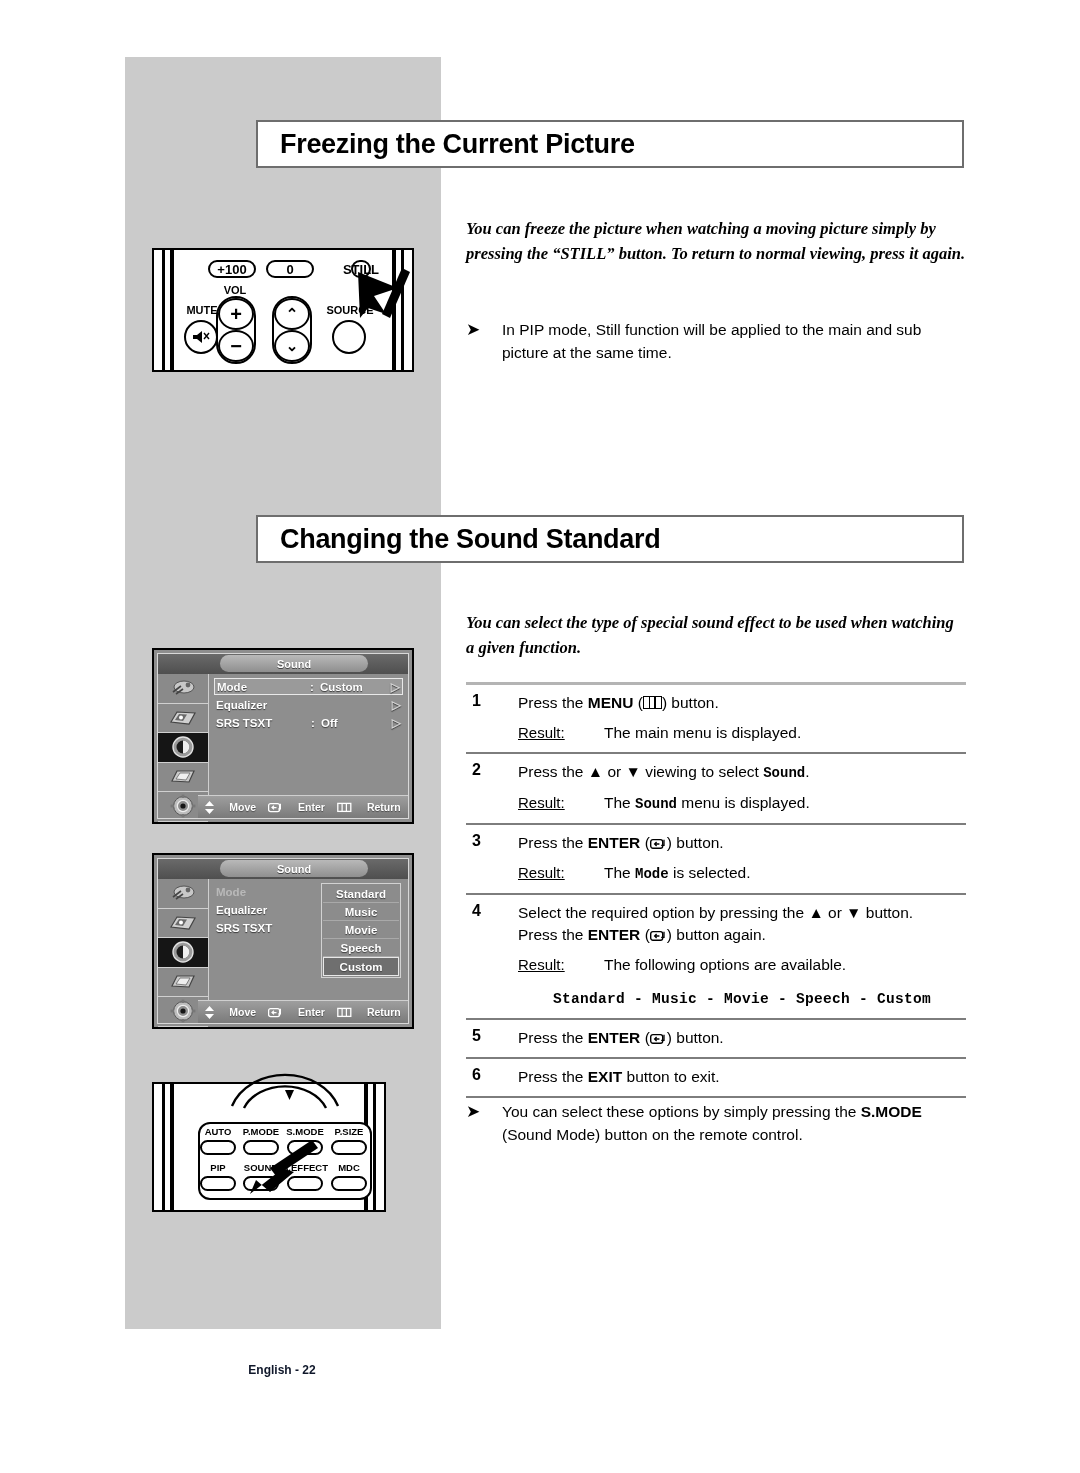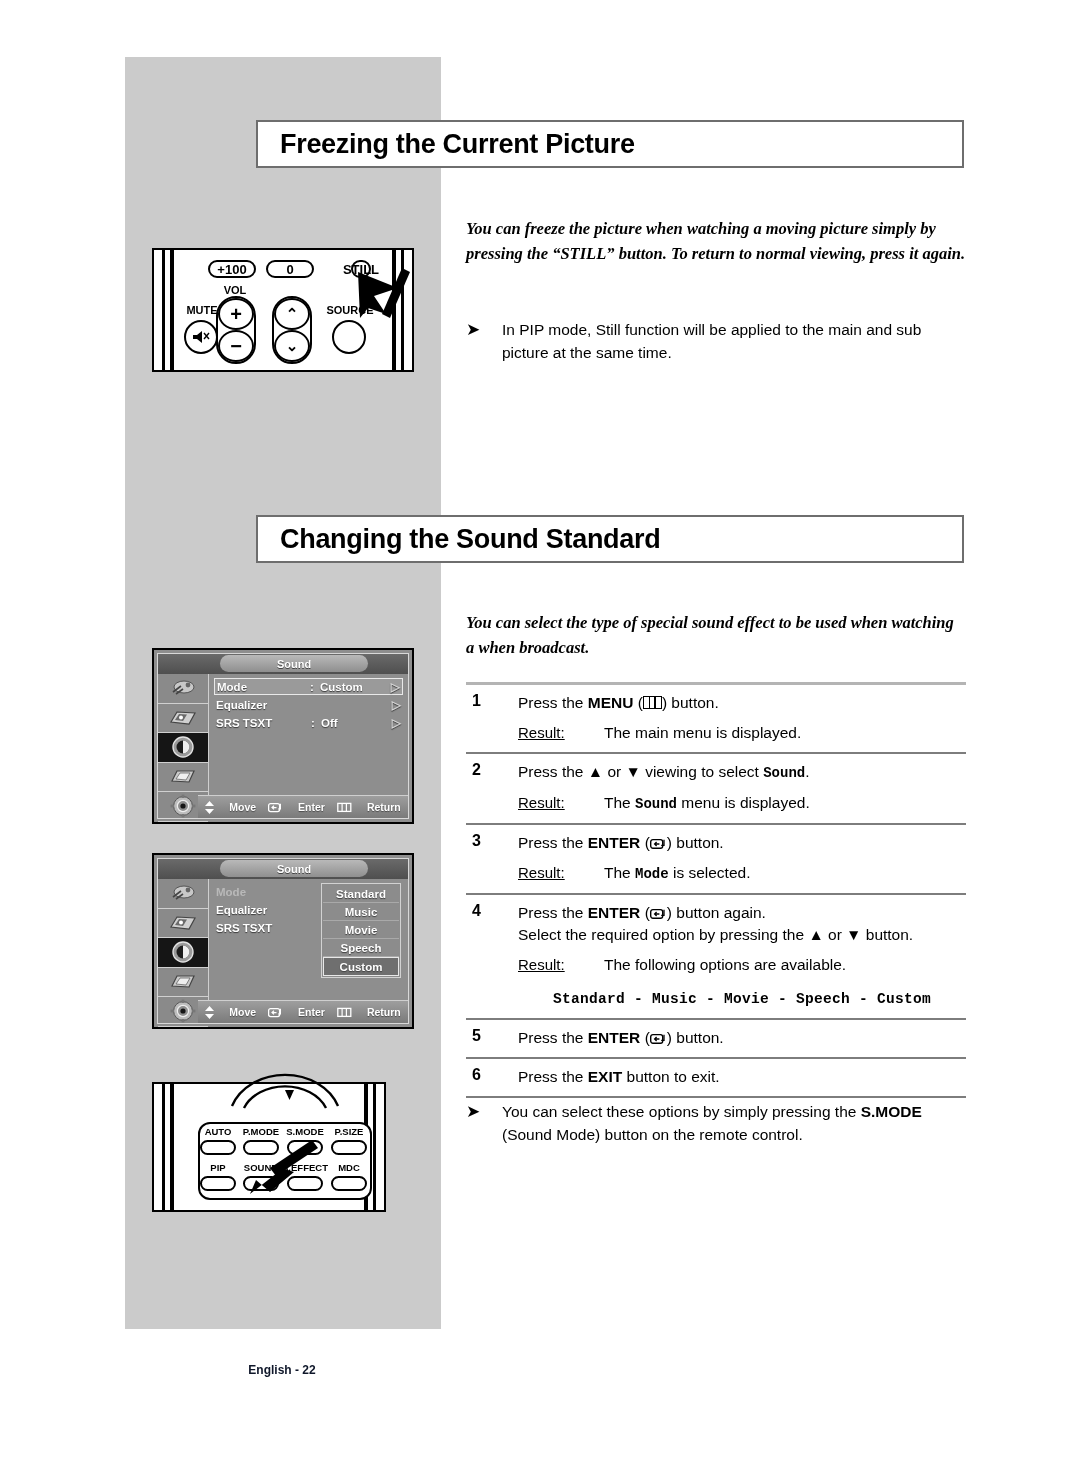--- a/index.html
+++ b/index.html
@@ -198,21 +198,21 @@
       <path d="M13 4 L18 10 M18 4 L13 10" stroke="#000" stroke-width="1.4" fill="none"></path>
     </svg>
   </div>
   <div class="circbtn" style="left:178px;top:70px;width:34px;height:34px;"></div>
 </div>
 
 <div class="heading-box" id="heading2">
   <div class="htext">Changing the Sound Standard</div>
 </div>
 
-<div class="intro" id="intro2">You can select the type of special sound effect to be used when watching a when broadcast.</div>
+<div class="intro" id="intro2">You can select the type of special sound effect to be used when watching a given function.</div>
 
 <div class="osd" id="osd1">
   <div class="osd-inner">
     <div class="osd-titlebar"></div>
     <div class="osd-titlepill">Sound</div>
 
     <div class="osd-side">
       <div class="osd-iconcell">
         <svg width="30" height="20" viewBox="0 0 30 20">
           <ellipse cx="16" cy="9" rx="10" ry="6" fill="#c8c8c8" stroke="#555" stroke-width="1"></ellipse>
@@ -440,26 +440,26 @@
         <div class="rlabel">Result:</div>
         <div class="rtext"><span>The </span><span class="mono">Mode</span><span> is selected.</span></div>
       </div>
     </div>
   </div>
 
   <div class="sep dark"></div>
   <div class="step">
     <div class="num">4</div>
     <div class="body">
+      <div>Select the required option by pressing the ▲ or ▼ button.</div>
       <div><span>Press the </span><span class="b">ENTER</span> (<svg class="k-enter" width="17" height="12" viewBox="0 0 17 12">
             <rect x="0.7" y="1.6" width="12" height="8.6" rx="2.2" fill="none" stroke="#000" stroke-width="1.4"></rect>
             <path d="M9.4 6 L4.6 6 M6.6 4 L4.6 6 L6.6 8" stroke="#000" stroke-width="1.3" fill="none"></path>
             <path d="M14 1.8 L14 7.4 L11.2 7.4" stroke="#000" stroke-width="1.3" fill="none"></path>
           </svg>)<span> button again.</span></div>
-      <div>Select the required option by pressing the ▲ or ▼ button.</div>
       <div class="result">
         <div class="rlabel">Result:</div>
         <div class="rtext">The following options are available.</div>
       </div>
       <div class="optionline">Standard - Music - Movie - Speech  - Custom</div>
     </div>
   </div>
 
   <div class="sep dark"></div>
   <div class="step">

